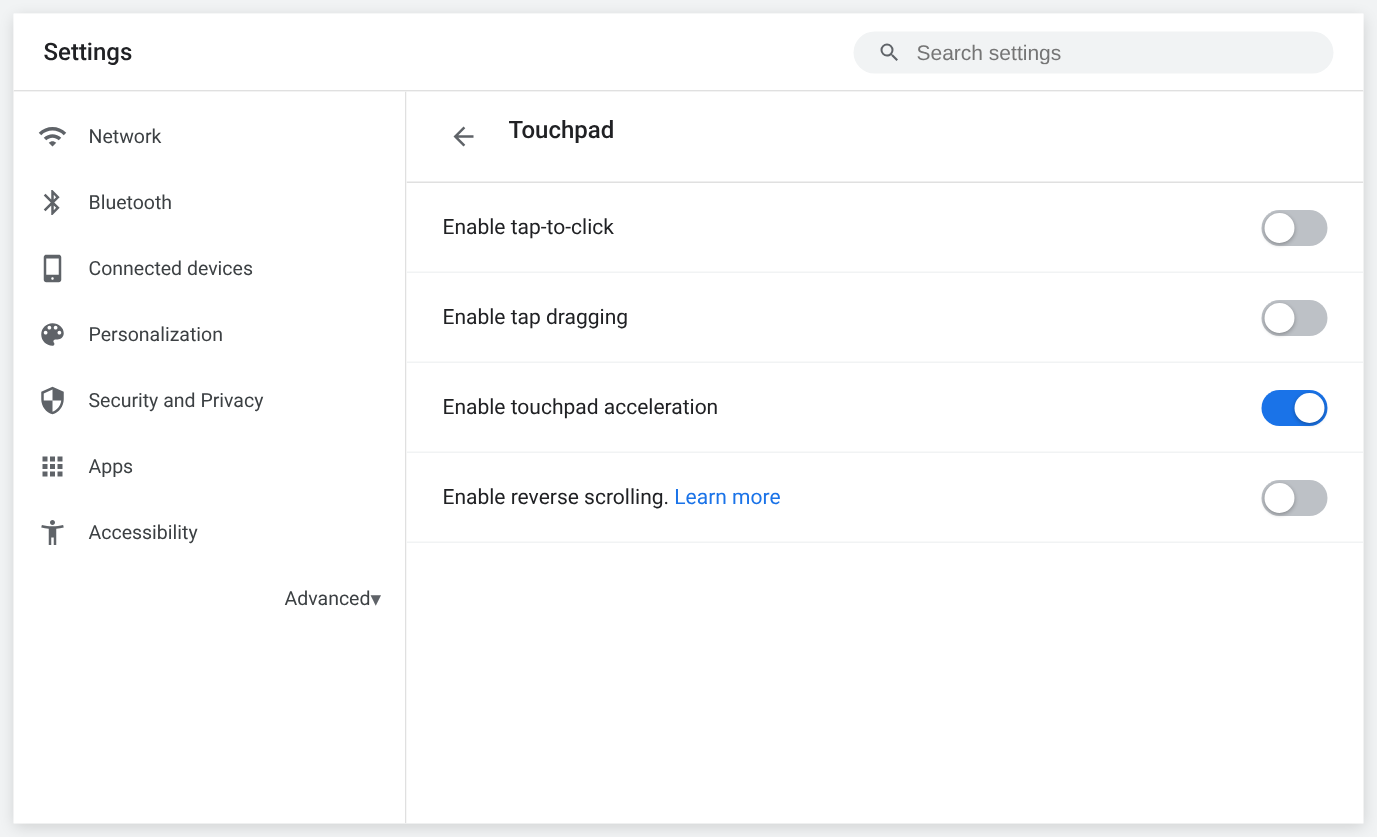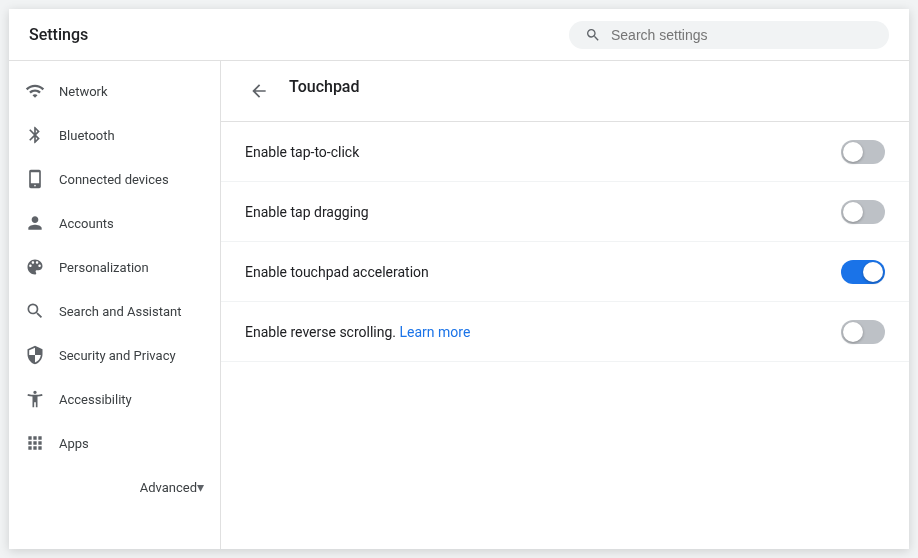--- a/index.html
+++ b/index.html
@@ -62,21 +62,21 @@
       width: 100%;
     }
     
     .body {
       display: flex;
       flex: 1;
       overflow: hidden;
     }
     
     .sidebar {
-      width: 212px;
+      width: 262px;
       flex-shrink: 0;
       background: #fff;
       overflow-y: auto;
       padding: 8px 0;
       border-right: 1px solid #e0e0e0;
     }
     .sidebar-item {
       display: flex;
       align-items: center;
       gap: 14px;
@@ -294,73 +294,57 @@
 
       <div class="sidebar-item">
         <span class="sidebar-icon">
           <svg width="20" height="20" viewBox="0 0 24 24" fill="currentColor">
             <path d="M17 1H7c-1.1 0-2 .9-2 2v18c0 1.1.9 2 2 2h10c1.1 0 2-.9 2-2V3c0-1.1-.9-2-2-2zm-5 20c-.55 0-1-.45-1-1s.45-1 1-1 1 .45 1 1-.45 1-1 1zm5-4H7V4h10v13z"></path>
           </svg>
         </span>
         <span class="sidebar-label">Connected devices</span>
       </div>
 
-      <div class="sidebar-item">
-        <span class="sidebar-icon">
-          <svg width="20" height="20" viewBox="0 0 24 24" fill="currentColor">
-            <path d="M12 12c2.21 0 4-1.79 4-4s-1.79-4-4-4-4 1.79-4 4 1.79 4 4 4zm0 2c-2.67 0-8 1.34-8 4v2h16v-2c0-2.66-5.33-4-8-4z"></path>
-          </svg>
-        </span>
-        <span class="sidebar-label">Accounts</span>
-      </div>
 
 
       <div class="sidebar-item">
         <span class="sidebar-icon">
           <svg width="20" height="20" viewBox="0 0 24 24" fill="currentColor">
             <path d="M12 3c-4.97 0-9 4.03-9 9s4.03 9 9 9c.83 0 1.5-.67 1.5-1.5 0-.39-.15-.74-.39-1.01-.23-.26-.38-.61-.38-.99 0-.83.67-1.5 1.5-1.5H16c2.76 0 5-2.24 5-5 0-4.42-4.03-8-9-8zm-5.5 9c-.83 0-1.5-.67-1.5-1.5S5.67 9 6.5 9 8 9.67 8 10.5 7.33 12 6.5 12zm3-4C8.67 8 8 7.33 8 6.5S8.67 5 9.5 5s1.5.67 1.5 1.5S10.33 8 9.5 8zm5 0c-.83 0-1.5-.67-1.5-1.5S13.67 5 14.5 5s1.5.67 1.5 1.5S15.33 8 14.5 8zm3 4c-.83 0-1.5-.67-1.5-1.5S16.67 9 17.5 9s1.5.67 1.5 1.5-.67 1.5-1.5 1.5z"></path>
           </svg>
         </span>
         <span class="sidebar-label">Personalization</span>
       </div>
 
-      <div class="sidebar-item">
-        <span class="sidebar-icon">
-          <svg width="20" height="20" viewBox="0 0 24 24" fill="currentColor">
-            <path d="M15.5 14h-.79l-.28-.27A6.471 6.471 0 0 0 16 9.5 6.5 6.5 0 1 0 9.5 16c1.61 0 3.09-.59 4.23-1.57l.27.28v.79l5 4.99L20.49 19l-4.99-5zm-6 0C7.01 14 5 11.99 5 9.5S7.01 5 9.5 5 14 7.01 14 9.5 11.99 14 9.5 14z"></path>
-          </svg>
-        </span>
-        <span class="sidebar-label">Search and Assistant</span>
-      </div>
 
       <div class="sidebar-item">
         <span class="sidebar-icon">
           <svg width="20" height="20" viewBox="0 0 24 24" fill="currentColor">
             <path d="M12 1L3 5v6c0 5.55 3.84 10.74 9 12 5.16-1.26 9-6.45 9-12V5l-9-4zm0 10.99h7c-.53 4.12-3.28 7.79-7 8.94V12H5V6.3l7-3.11v8.8z"></path>
           </svg>
         </span>
         <span class="sidebar-label">Security and Privacy</span>
       </div>
 
       <div class="sidebar-item">
         <span class="sidebar-icon">
           <svg width="20" height="20" viewBox="0 0 24 24" fill="currentColor">
+            <path d="M4 8h4V4H4v4zm6 12h4v-4h-4v4zm-6 0h4v-4H4v4zm0-6h4v-4H4v4zm6 0h4v-4h-4v4zm6-10v4h4V4h-4zm-6 4h4V4h-4v4zm6 6h4v-4h-4v4zm0 6h4v-4h-4v4z"></path>
+          </svg>
+        </span>
+        <span class="sidebar-label">Apps</span>
+      </div>
+
+      <div class="sidebar-item">
+        <span class="sidebar-icon">
+          <svg width="20" height="20" viewBox="0 0 24 24" fill="currentColor">
             <path d="M20.5 6c-2.61.7-5.67 1-8.5 1s-5.89-.3-8.5-1L3 8c1.86.5 4 .83 6 1v13h2v-6h2v6h2V9c2-.17 4.14-.5 6-1l-.5-2zM12 6c1.1 0 2-.9 2-2s-.9-2-2-2-2 .9-2 2 .9 2 2 2z"></path>
           </svg>
         </span>
         <span class="sidebar-label">Accessibility</span>
-      </div>
-
-      <div class="sidebar-item">
-        <span class="sidebar-icon">
-          <svg width="20" height="20" viewBox="0 0 24 24" fill="currentColor">
-            <path d="M4 8h4V4H4v4zm6 12h4v-4h-4v4zm-6 0h4v-4H4v4zm0-6h4v-4H4v4zm6 0h4v-4h-4v4zm6-10v4h4V4h-4zm-6 4h4V4h-4v4zm6 6h4v-4h-4v4zm0 6h4v-4h-4v4z"></path>
-          </svg>
-        </span>
-        <span class="sidebar-label">Apps</span>
       </div>
 
       <div class="advanced-item">
         <div class="advanced-left">
           <span class="sidebar-label">Advanced</span>
         </div>
         <span style="color:#5f6368;font-size:14px;">▾</span>
       </div>
     </div>
 

